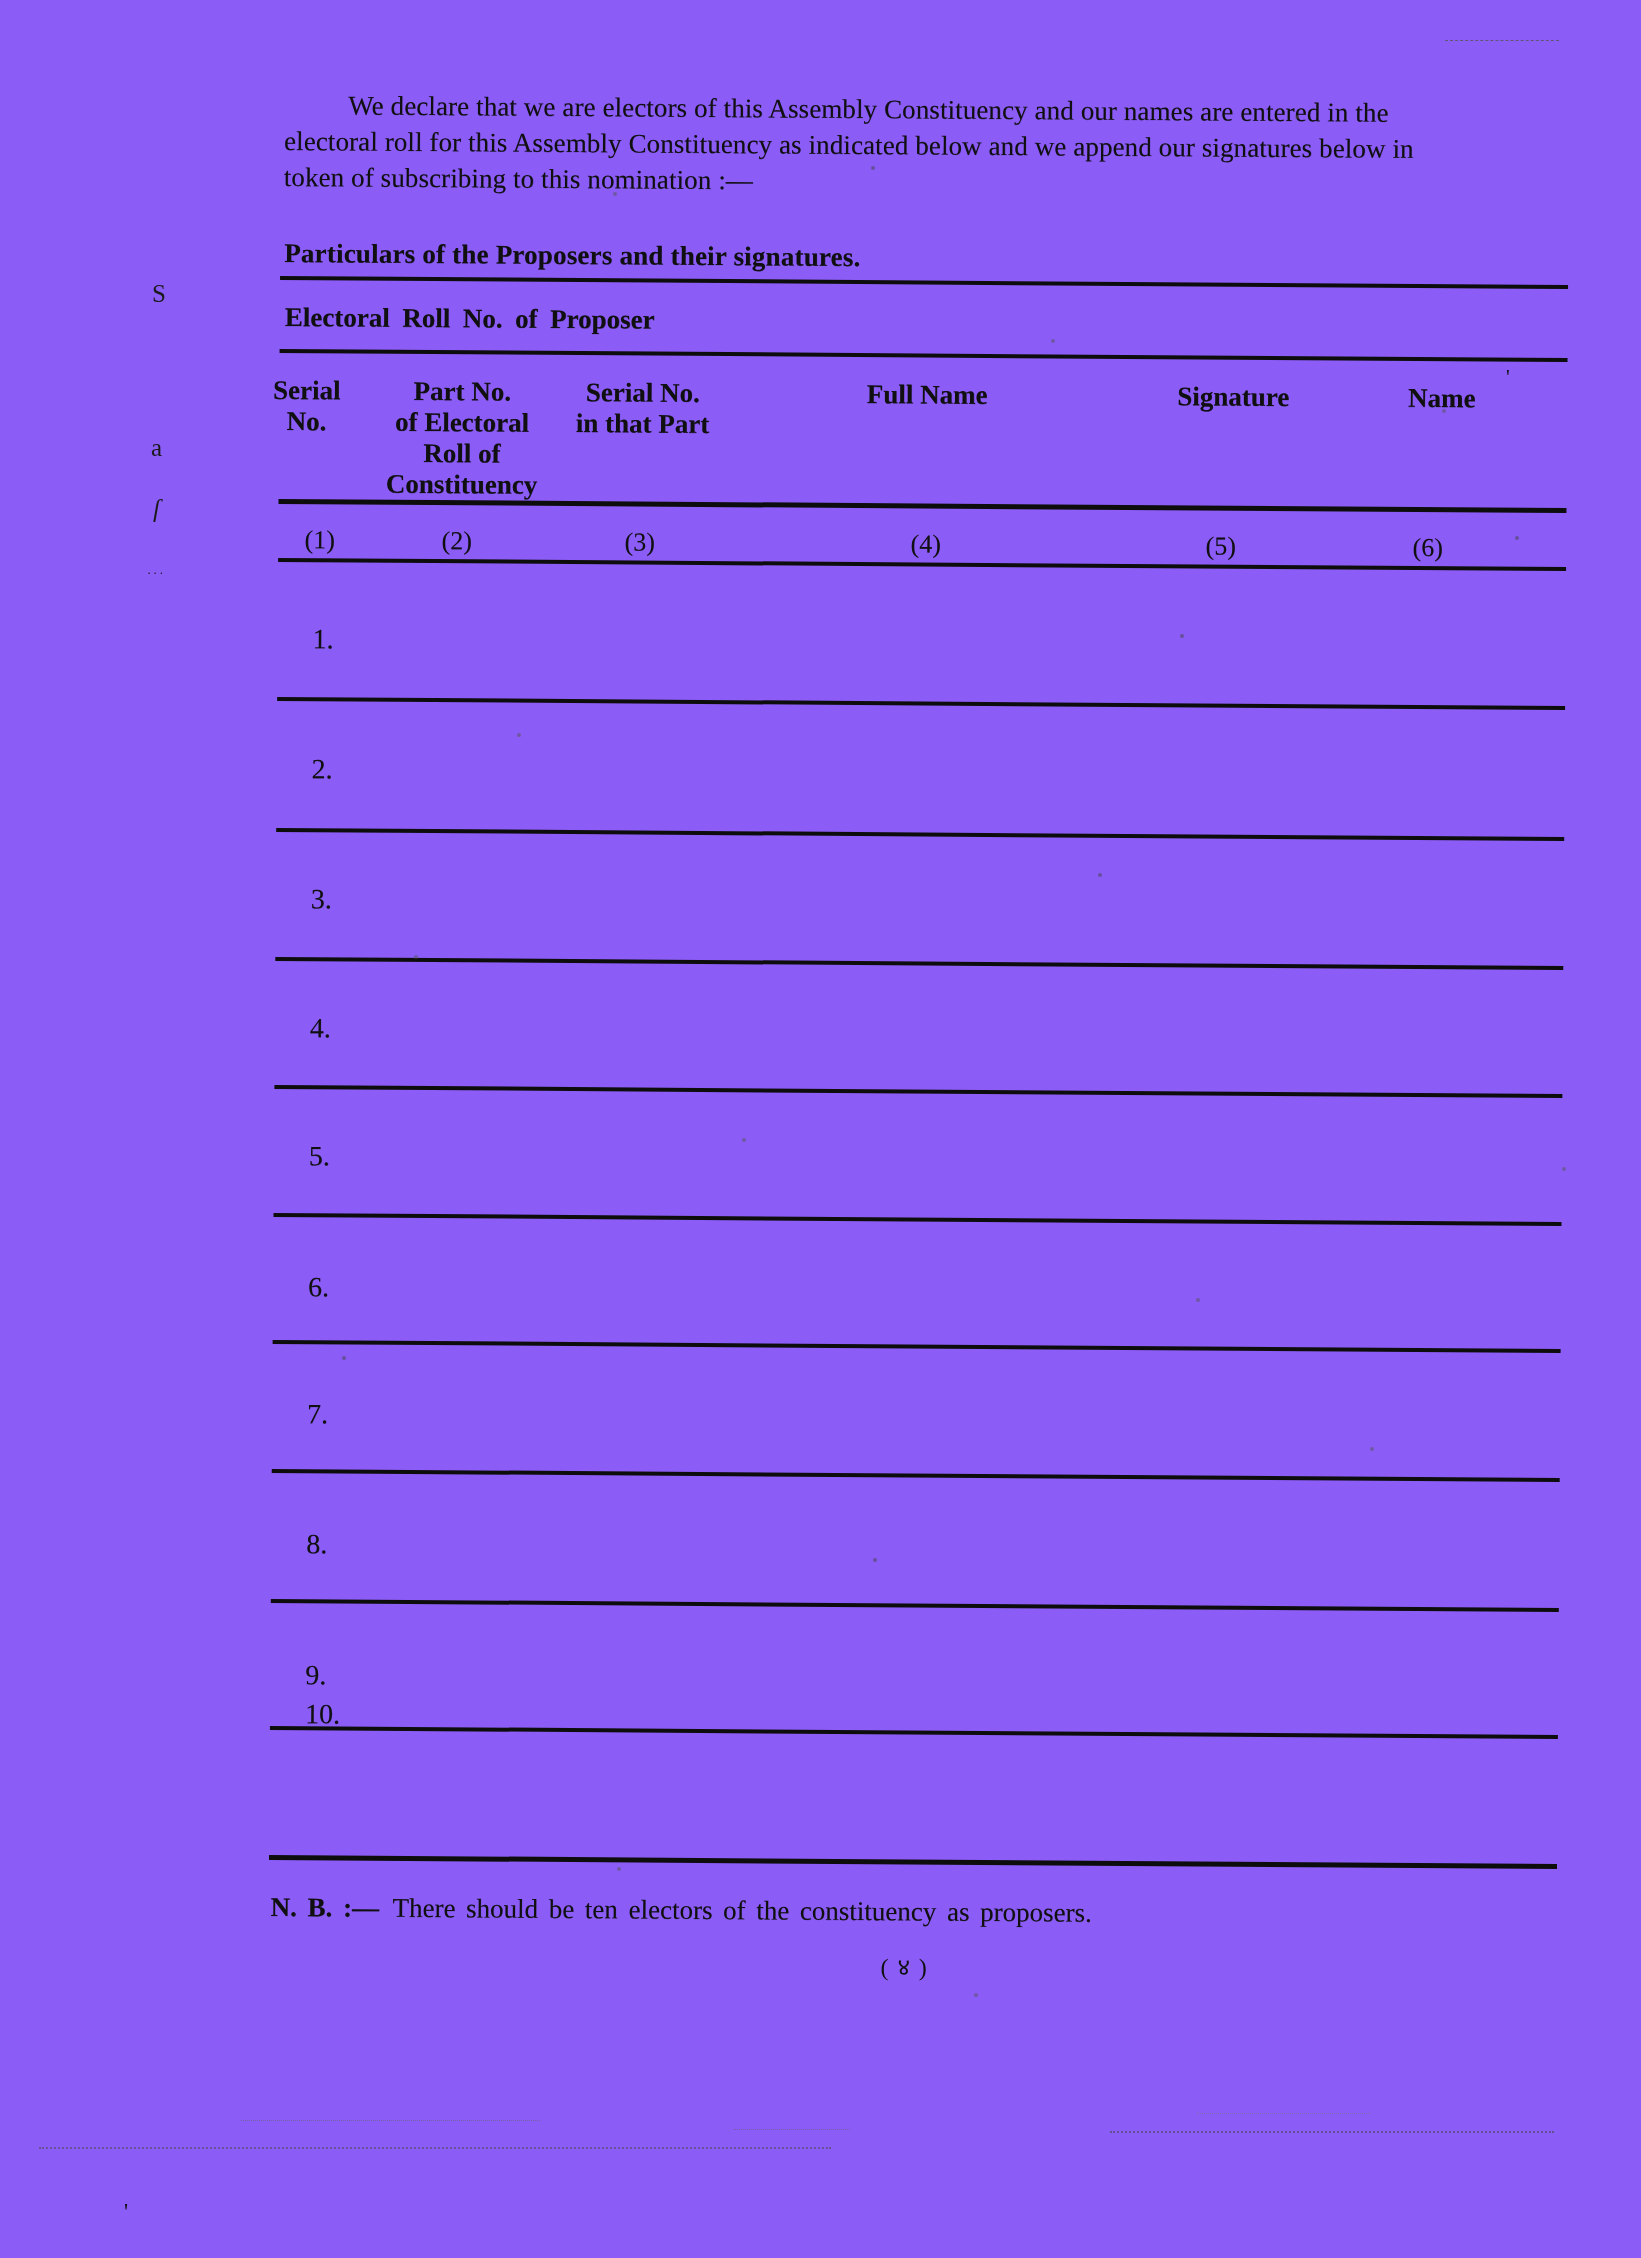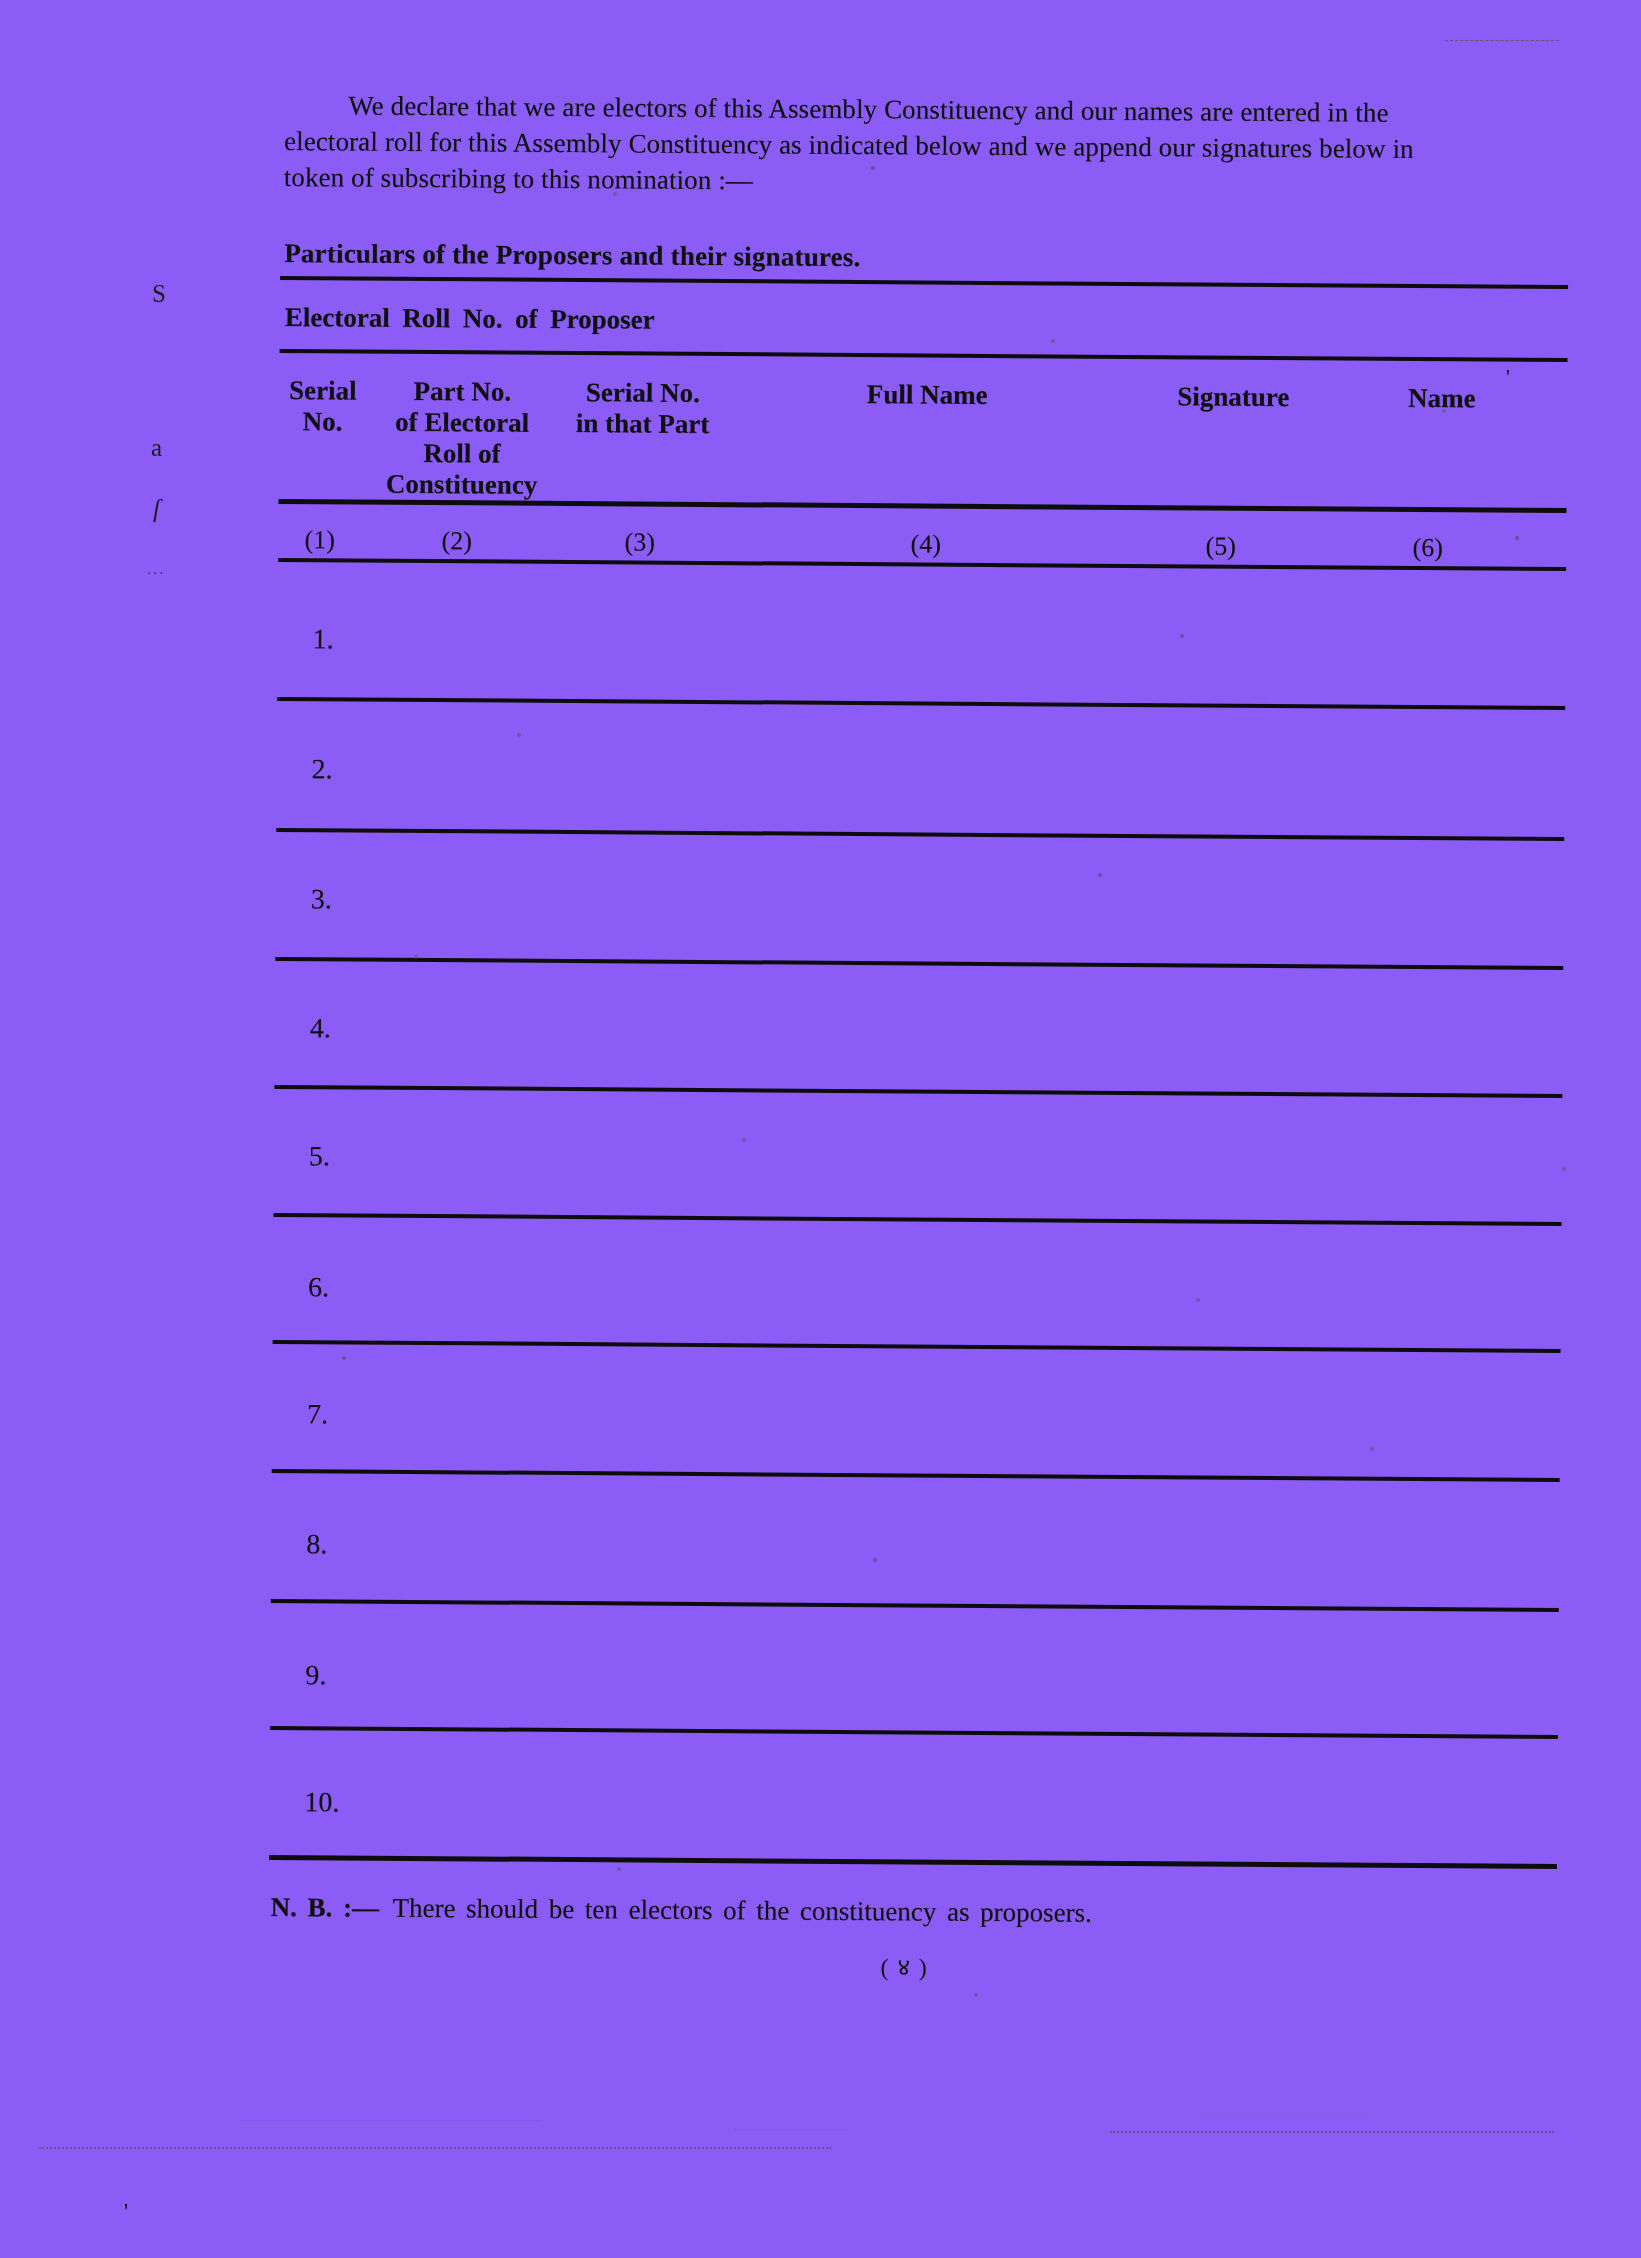--- a/index.html
+++ b/index.html
@@ -98,21 +98,21 @@
 token of subscribing to this nomination :—</div>
 
     <div class="abs heading">Particulars of the Proposers and their signatures.</div>
 
     <div class="abs rule" style="top:276px"></div>
 
     <div class="abs caption">Electoral Roll No. of Proposer</div>
 
     <div class="abs rule" style="top:349px"></div>
 
-    <div class="abs th" style="left:258px;width:135px">Serial
+    <div class="abs th" style="left:242px;width:135px">Serial
 No.</div>
     <div class="abs th" style="left:378px;width:174px">Part No.
 of Electoral
 Roll of
 Constituency</div>
     <div class="abs th" style="left:549px;width:193px">Serial No.
 in that Part</div>
     <div class="abs th" style="left:843px;width:174px">Full Name</div>
     <div class="abs th" style="left:1149px;width:174px">Signature</div>
     <div class="abs th" style="left:1377px;width:135px">Name</div>
@@ -148,21 +148,21 @@
 
     <div class="abs rownum" style="top:1398px">7.</div>
     <div class="abs rule" style="top:1469px"></div>
 
     <div class="abs rownum" style="top:1528px">8.</div>
     <div class="abs rule" style="top:1599px"></div>
 
     <div class="abs rownum" style="top:1659px">9.</div>
     <div class="abs rule" style="top:1726px"></div>
 
-    <div class="abs rownum" style="top:1786px">10.</div>
+    <div class="abs rownum" style="top:1698px">10.</div>
     <div class="abs rule thick" style="top:1855px"></div>
 
     <div class="abs note">
       <span class="lbl">N. B. :—</span><span>There should be ten electors of the constituency as proposers.</span>
     </div>
 
     <div class="abs pagenum">( ४ )</div>
 
   </div>
 

